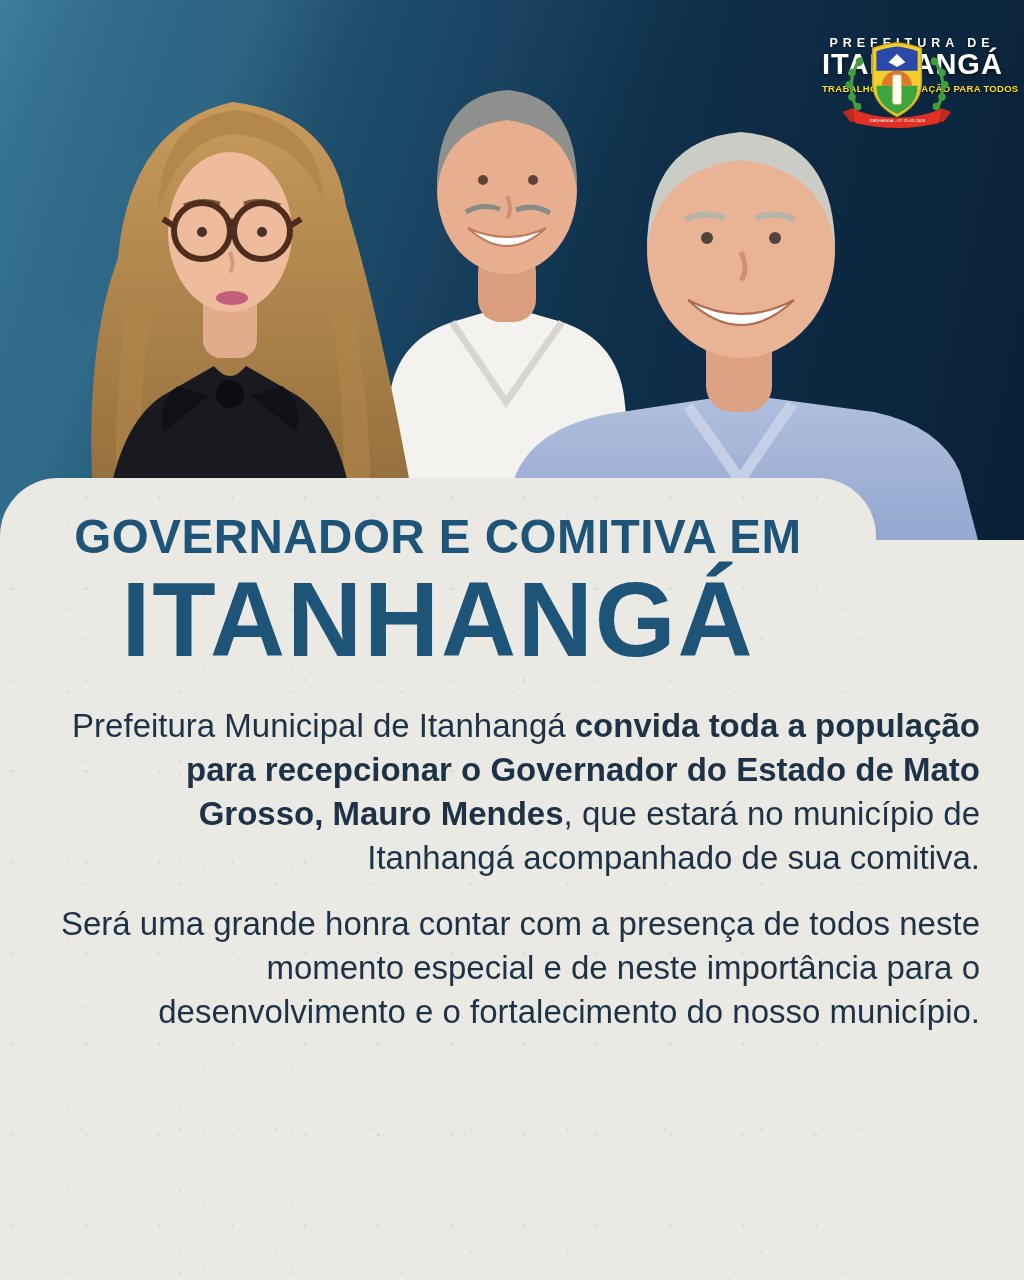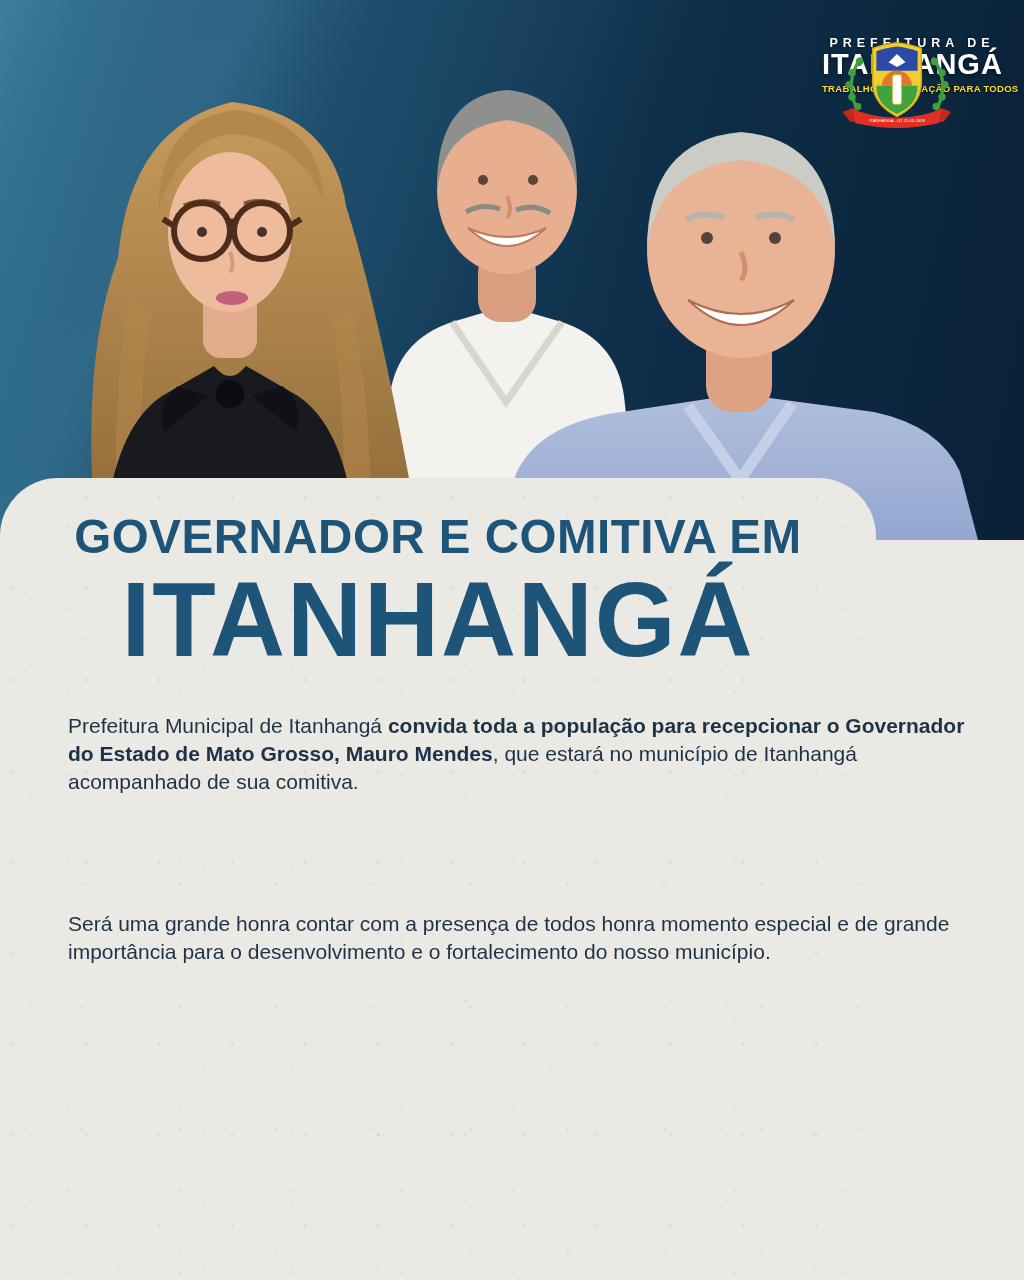--- a/index.html
+++ b/index.html
@@ -46,22 +46,22 @@
     position:absolute;left:0;top:30px;width:100%;text-align:center;
     font-size:49px;font-weight:700;color:#1e5478;letter-spacing:0.5px;
     transform:scaleX(0.97);
   }
   .title2{
     position:absolute;left:0;top:86px;width:100%;text-align:center;
     font-size:106px;font-weight:700;color:#1e5478;letter-spacing:2px;line-height:1.05;
     transform:scaleX(0.98);
   }
   .para{
-    position:absolute;left:52px;width:920px;margin:16px;
-    text-align:left;font-size:21px;line-height:1.33;color:#1e3247;
+    position:absolute;left:52px;width:920px;margin:8px;
+    text-align:right;font-size:33px;line-height:1.33;color:#1e3247;
   }
   #p1{top:218px;}
   #p2{top:416px;}
   .para b{font-weight:700;}
 </style>
 </head>
 <body>
 
 <div id="flyer">
 
@@ -170,17 +170,17 @@
       <div class="l3">TRABALHO E DEDICAÇÃO PARA TODOS</div>
     </div>
   </div>
 
   <div id="card">
     <div class="title1">GOVERNADOR E COMITIVA EM</div>
     <div class="title2">ITANHANGÁ</div>
 
     <p class="para" id="p1"><span>Prefeitura Municipal de Itanhangá </span><b>convida toda a população para recepcionar o Governador do Estado de Mato Grosso, Mauro Mendes</b><span>, que estará no município de Itanhangá acompanhado de sua comitiva.</span></p>
 
-    <p class="para" id="p2">Será uma grande honra contar com a presença de todos honra momento especial e de grande importância para o desenvolvimento e o fortalecimento do nosso município.</p>
+    <p class="para" id="p2">Será uma grande honra contar com a presença de todos neste momento especial e de neste importância para o desenvolvimento e o fortalecimento do nosso município.</p>
 
   </div>
 
 </div>
 
 </body></html>

